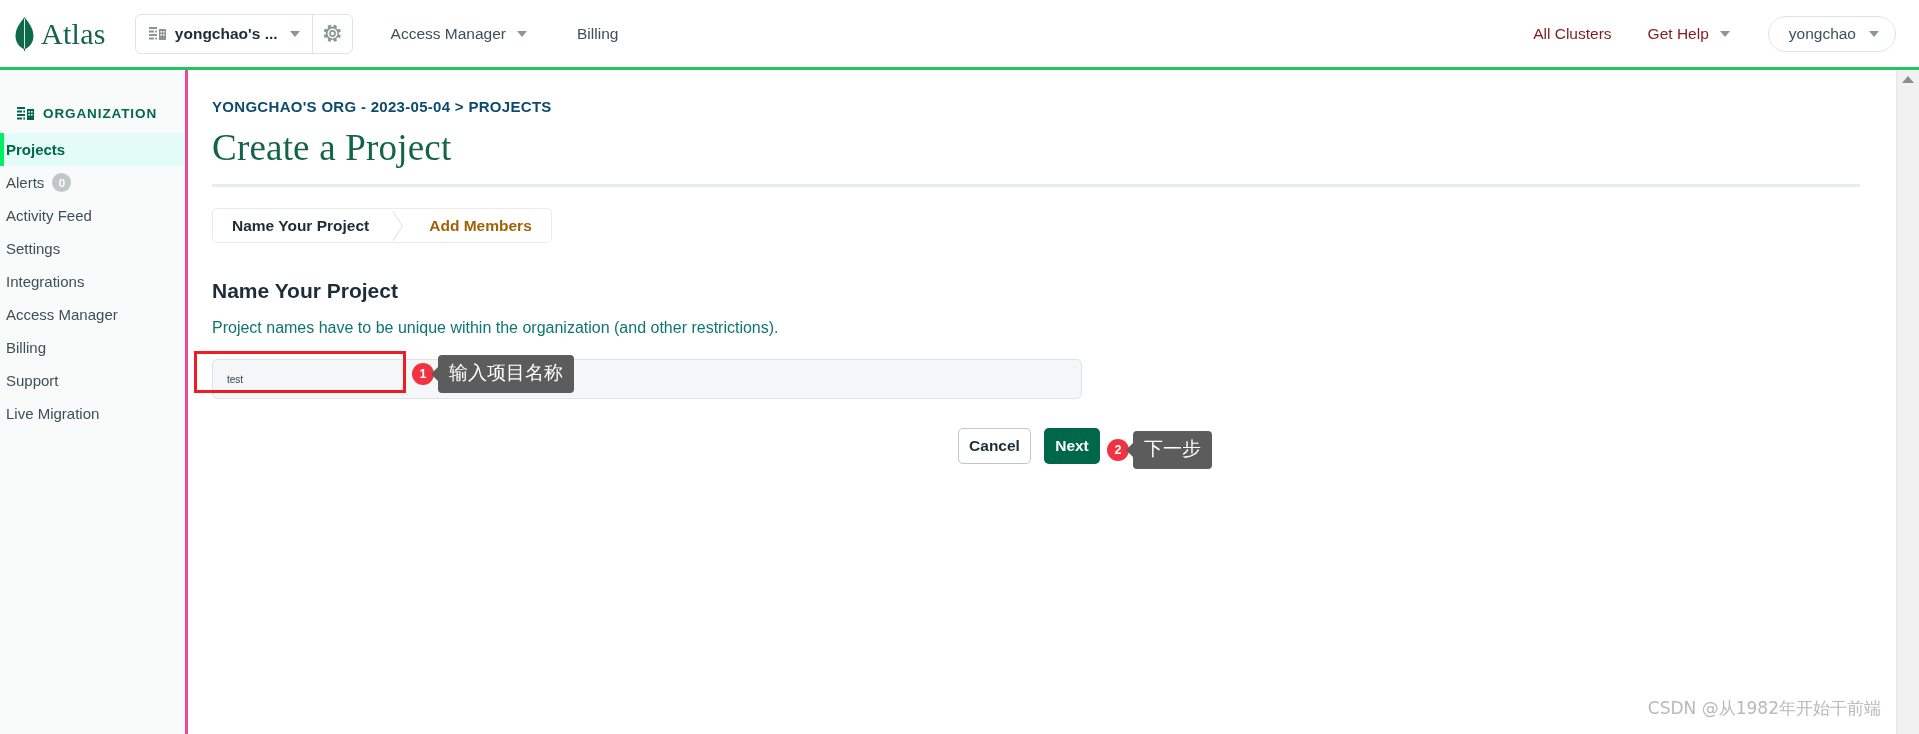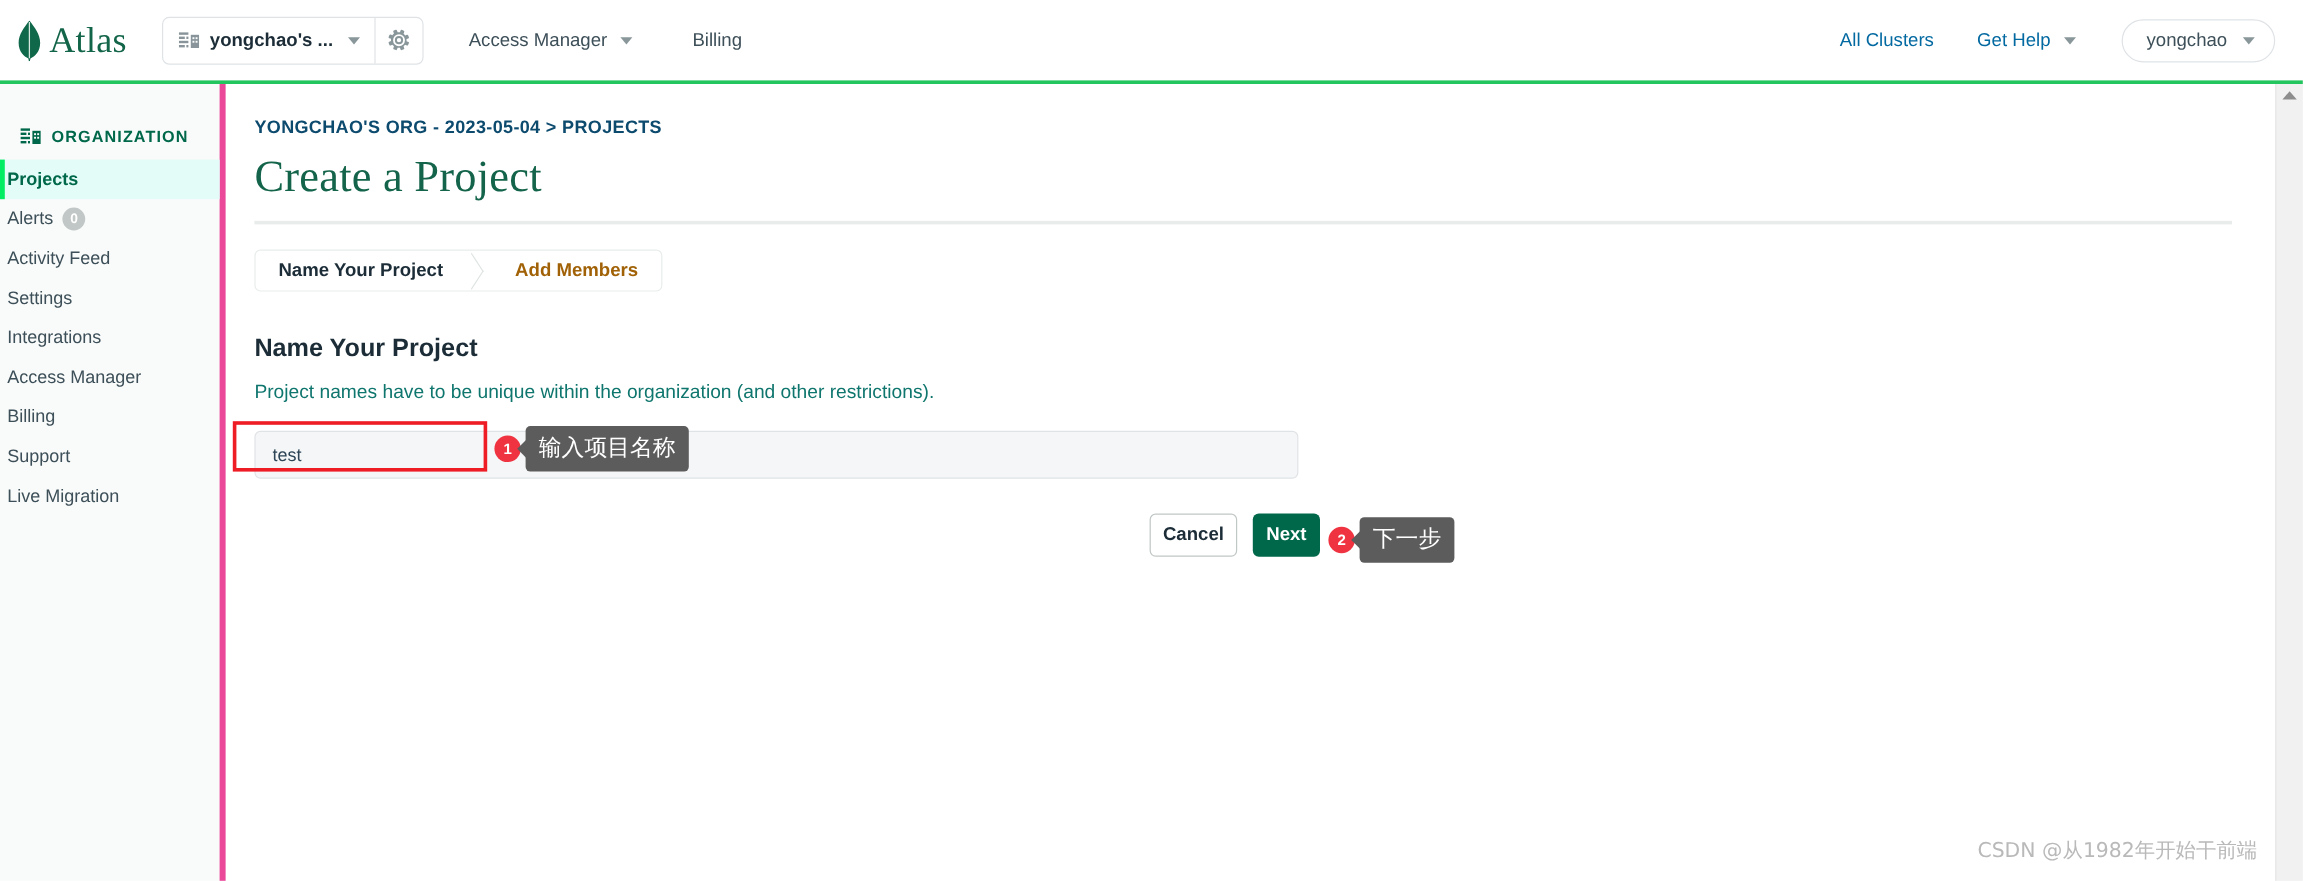--- a/index.html
+++ b/index.html
@@ -64,37 +64,37 @@
     white-space: nowrap;
   }
   .nav-link.am { margin-left: 34px; }
   .nav-link.bi { margin-left: 42px; }
 
   .topnav-right {
     margin-left: auto; margin-right: 23px;
     display: flex; align-items: center; gap: 0;
   }
   .nav-right-link {
-    font-size: 15.5px; color: #0369a1; cursor: pointer;
+    font-size: 15.5px; color: #7f1d1d; cursor: pointer;
     display: flex; align-items: center; gap: 8px; white-space: nowrap;
   }
   .user-pill {
     margin-left: 38px;
     height: 36px; border: 1px solid #dfe3e6; border-radius: 18px;
     display: flex; align-items: center; gap: 10px;
     padding: 0 16px 0 20px; cursor: pointer;
   }
   .user-pill span { font-size: 15.5px; color: #3d4f58; }
 
   
   .sidebar {
     position: absolute; top: 70px; left: 0;
     width: 188px; height: 664px;
     background: #f9fbfa;
-    border-right: 5px solid #ec4899;
+    border-right: 3px solid #ec4899;
   }
   .org-header {
     display: flex; align-items: center; gap: 9px;
     padding: 29px 0 0 17px;
     height: 58px;
   }
   .org-header .glyph { width: 17px; height: 16px; display: block; }
   .org-header .txt {
     font-size: 13.5px; font-weight: bold; color: #00684a; letter-spacing: .9px;
   }
@@ -177,21 +177,21 @@
   .field-row {
     margin-top: 22px;
     position: relative;
     width: 870px; height: 40px;
   }
   .name-input {
     width: 870px; height: 40px;
     background: #f5f6f7;
     border: 1px solid #e0e3e6; border-radius: 5px;
     font-family: "Liberation Sans", sans-serif;
-    font-size: 15px; color: #2d4456;
+    font-size: 10px; color: #2d4456;
     padding: 0 14px;
     outline: none;
   }
   .red-box {
     position: absolute; left: -18px; top: -8px;
     width: 212px; height: 42px;
     border: 3px solid #ee1c25;
     pointer-events: none;
   }
 

